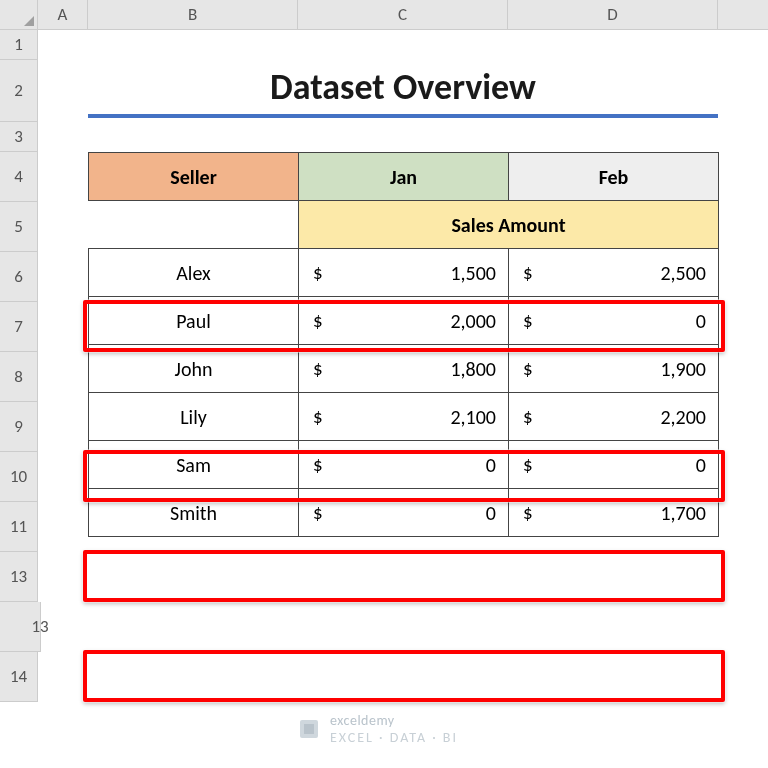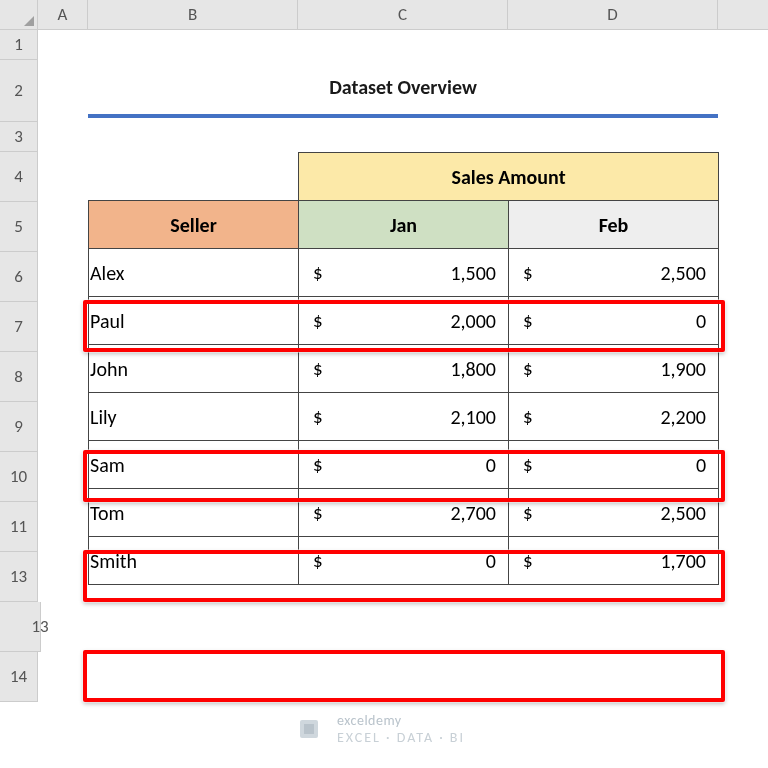--- a/index.html
+++ b/index.html
@@ -57,21 +57,21 @@
     font-size: 17px;
     color: #555;
     display: flex;
     align-items: center;
     justify-content: center;
   }
 
   .title-cell {
     position: absolute;
     font-weight: 700;
-    font-size: 20px;
+    font-size: 36px;
     color: #1a1a1a;
     text-align: left;
     border-bottom: 4px solid #4472c4;
     display: flex;
     align-items: center;
     justify-content: center;
   }
 
   .spreadsheet-table {
     position: absolute;
@@ -87,21 +87,21 @@
     font-weight: 700;
     text-align: center;
   }
   .hdr-sales {
     background: #fce9a8;
     font-size: 22px;
   }
   .hdr-seller { background: #f2b48b; }
   .hdr-jan { background: #cfe0c3; }
   .hdr-feb { background: #eeeeee; }
-  .seller-cell { text-align: left; margin-top: 16px; }
+  .seller-cell { text-align: center; margin-top: 16px; }
   .money-cell {
     padding: 0 12px 0 14px;
   }
   .money-wrap {
     display: flex;
     justify-content: space-between;
     align-items: center;
   }
   .dollar { font-size: 19px; }
 
@@ -113,21 +113,21 @@
     box-shadow: 0 0 0 1px rgba(255,255,255,0.4), 0 2px 4px rgba(0,0,0,0.25);
   }
 
   .watermark {
     position: absolute;
     font-size: 14px;
     color: #b9c3cb;
     letter-spacing: 0.5px;
     display: flex;
     align-items: center;
-    gap: 19px;
+    gap: 12px;
   }
   .watermark .logo-sq {
     width: 18px; height: 18px;
     background: #cfd7dd;
     position: relative;
     border-radius: 2px;
   }
   .watermark .logo-sq::after{
     content:"";
     position:absolute;
@@ -167,28 +167,28 @@
   <div class="title-cell" style="left:88px; top:60px; width:630px; height:58px;">Dataset Overview</div>
 
   <table class="spreadsheet-table" style="left:88px; top:152px; width:630px;">
     <colgroup>
       <col style="width:210px">
       <col style="width:210px">
       <col style="width:210px">
     </colgroup>
     <tbody>
         <tr>
-      <td style="border:0;"></td>
-      <th colspan="2" class="hdr-sales">Sales Amount</th>
-    </tr>
-    <tr>
       <th class="hdr-seller">Seller</th>
       <th class="hdr-jan">Jan</th>
       <th class="hdr-feb">Feb</th>
     </tr>
+    <tr>
+      <td style="border:0;"></td>
+      <th colspan="2" class="hdr-sales">Sales Amount</th>
+    </tr>
     </tbody>
       <tbody id="data-body">
         <tr>
           <td class="seller-cell">Alex</td>
           <td class="money-cell">
             <div class="money-wrap">
               <span class="dollar">$</span>
               <span>1,500</span>
             </div>
           </td>
@@ -249,35 +249,20 @@
           <td class="money-cell">
             <div class="money-wrap">
               <span class="dollar">$</span>
               <span>0</span>
             </div>
           </td>
           <td class="money-cell">
             <div class="money-wrap">
               <span class="dollar">$</span>
               <span>0</span>
-            </div>
-          </td>
-        </tr>
-        <tr>
-          <td class="seller-cell">Tom</td>
-          <td class="money-cell">
-            <div class="money-wrap">
-              <span class="dollar">$</span>
-              <span>2,700</span>
-            </div>
-          </td>
-          <td class="money-cell">
-            <div class="money-wrap">
-              <span class="dollar">$</span>
-              <span>2,500</span>
             </div>
           </td>
         </tr>
         <tr>
           <td class="seller-cell">Smith</td>
           <td class="money-cell">
             <div class="money-wrap">
               <span class="dollar">$</span>
               <span>0</span>
             </div>

